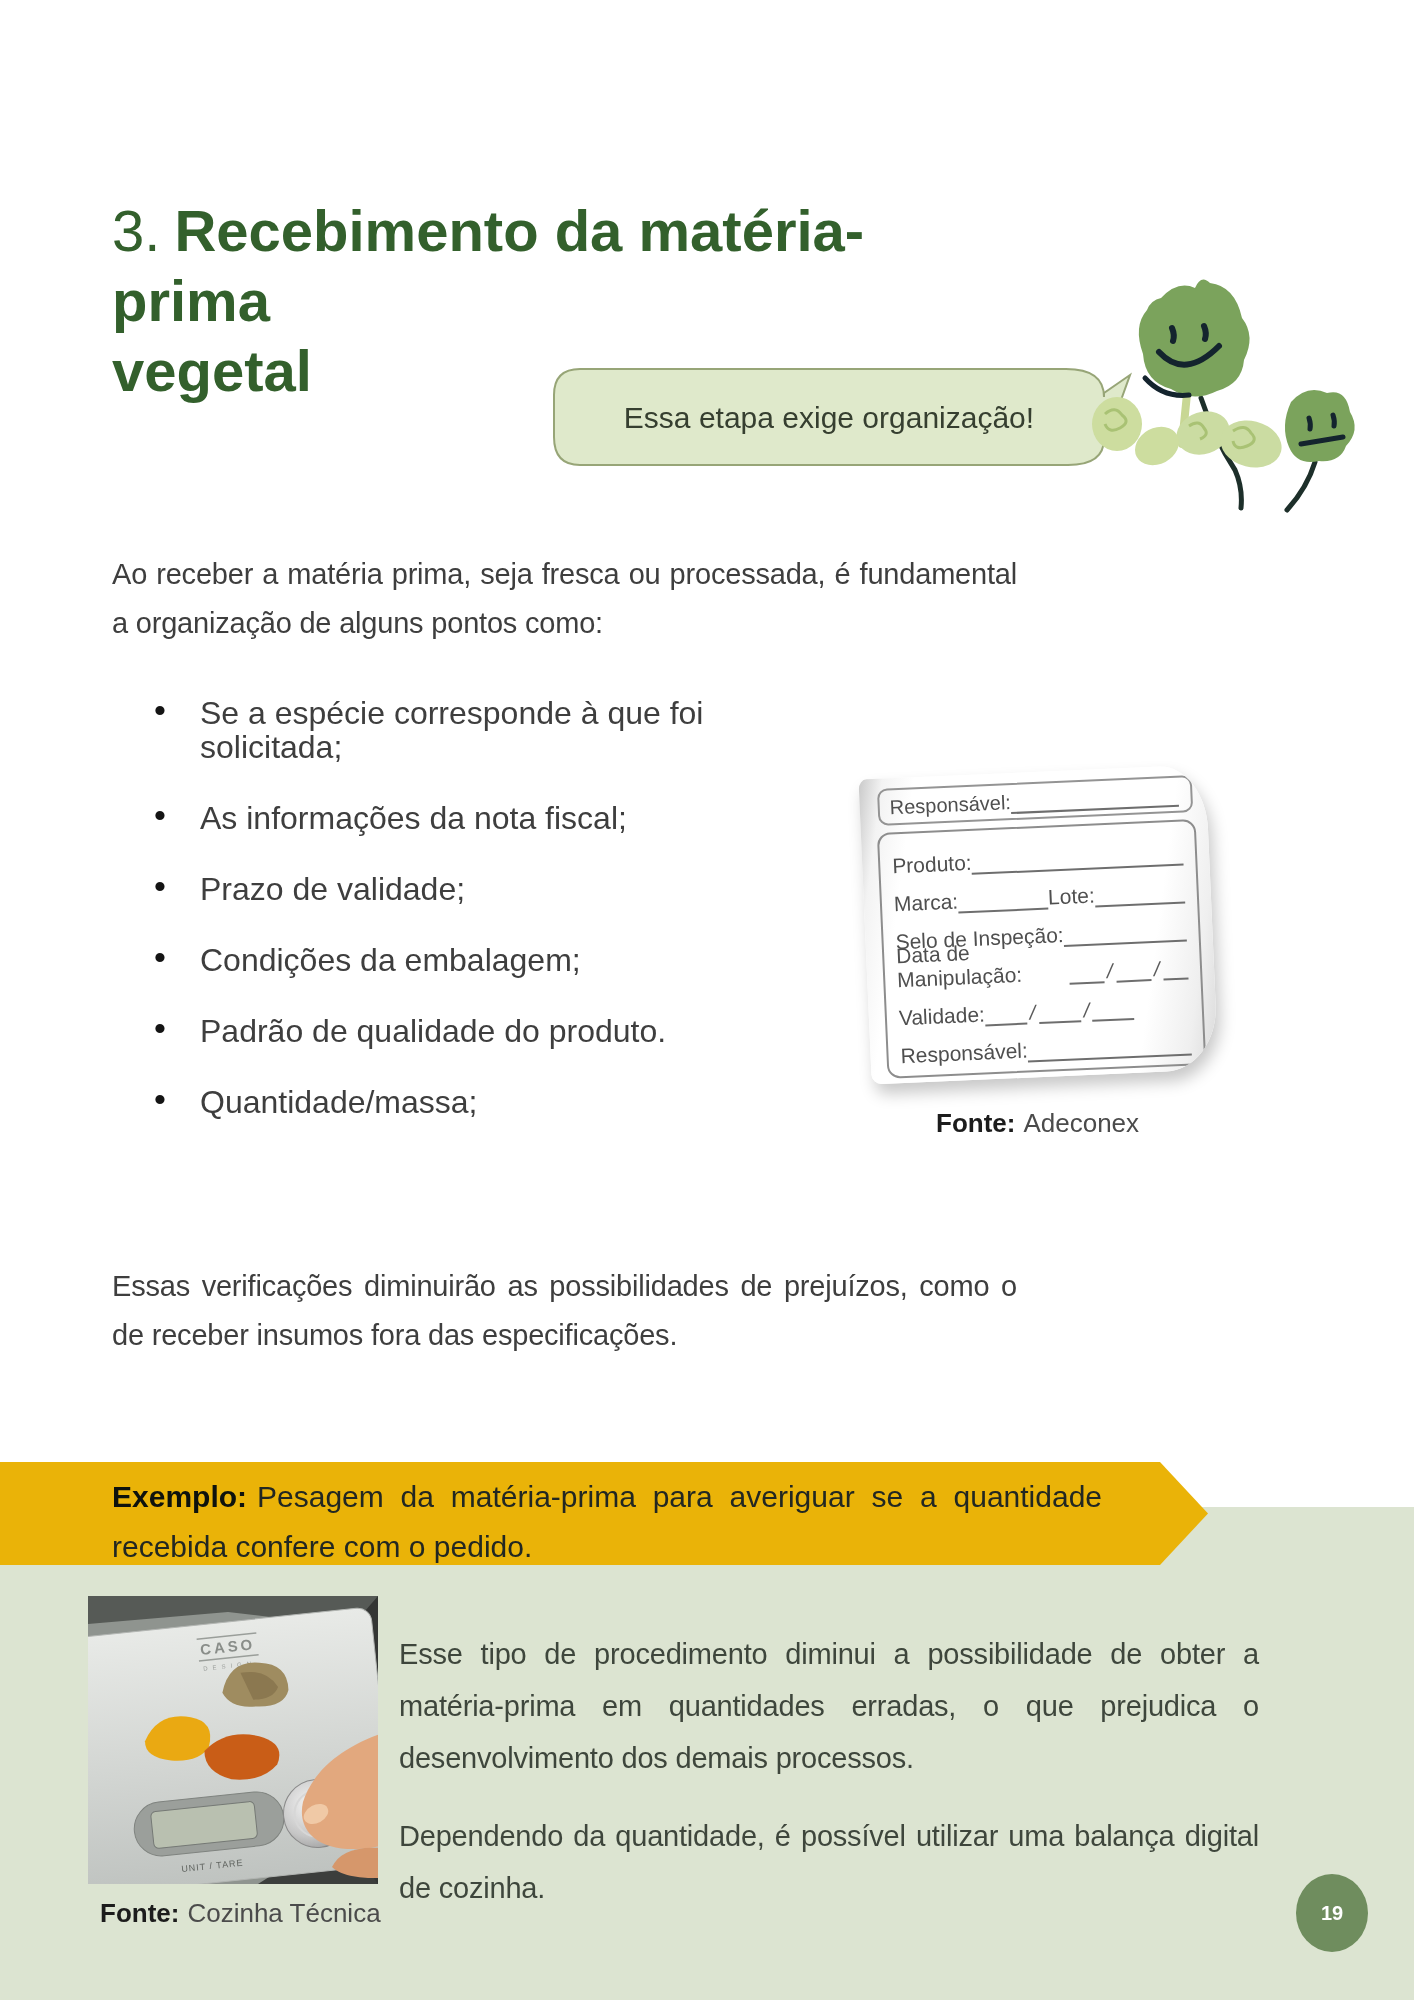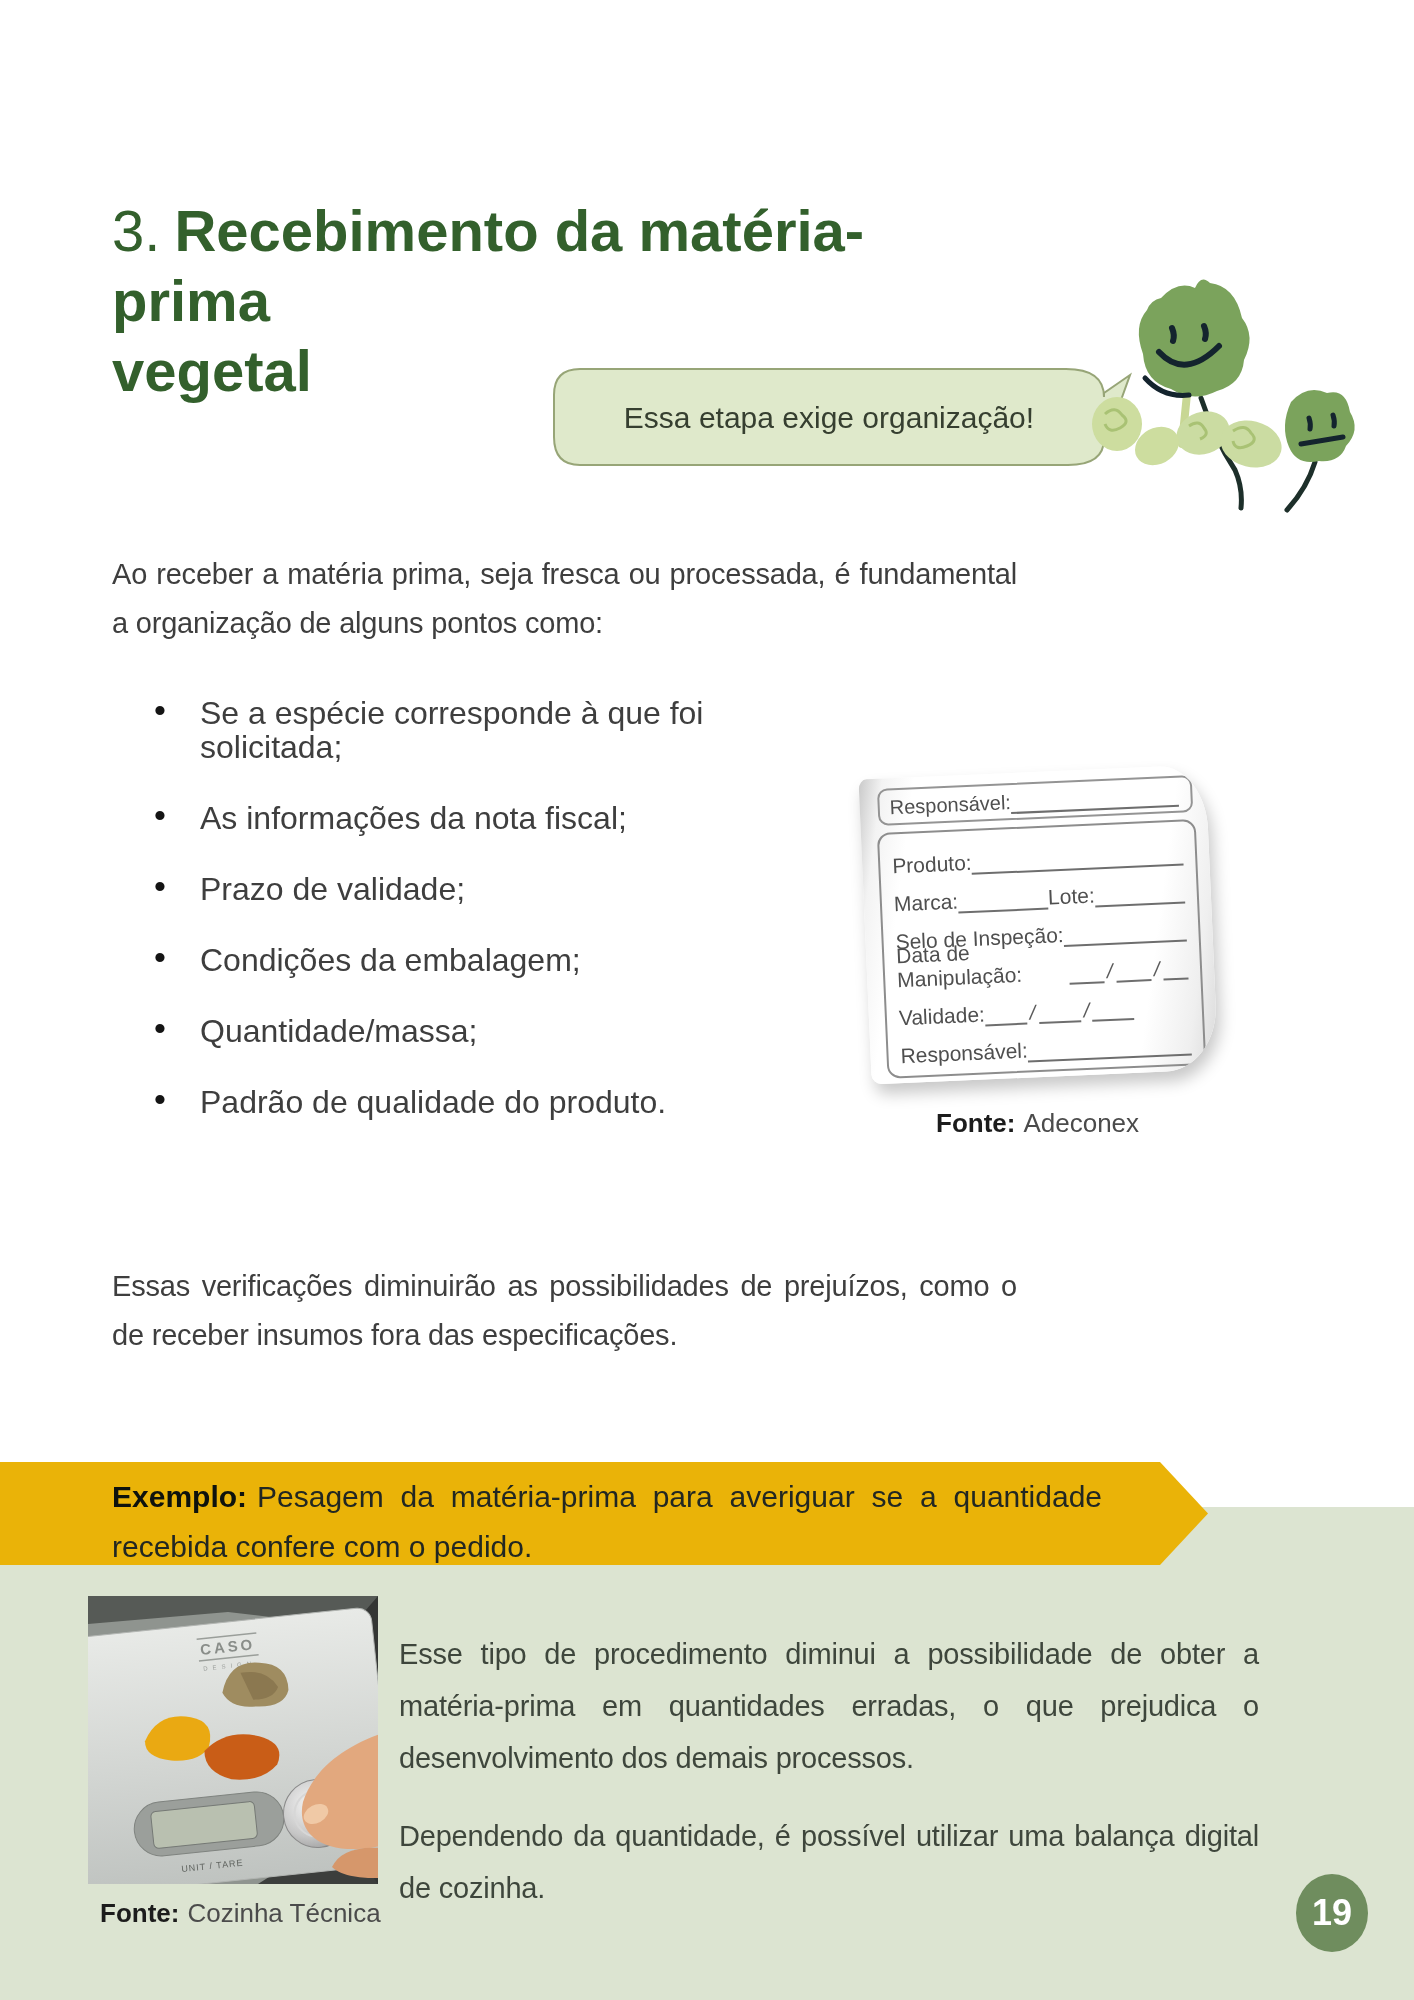--- a/index.html
+++ b/index.html
@@ -69,21 +69,21 @@
   .banner-text b { color:#0e120d; font-weight:700; margin-right:10px; }
   
   .scale-photo { position:absolute; left:88px; top:1596px; z-index:4; }
   .bottom-col { position:absolute; left:399px; top:1628px; width:860px; z-index:4;
                 color:#3e463c; font-size:29px; line-height:52px; text-align:justify;
                 letter-spacing:-0.2px; }
   .bottom-col p + p { margin-top:26px; }
   .page-circle { position:absolute; left:1296px; top:1874px; width:72px; height:78px;
                  border-radius:50%; background:#6f8d5e; z-index:5;
                  display:flex; align-items:center; justify-content:center;
-                 color:#ffffff; font-size:36px; font-weight:700; }
+                 color:#ffffff; font-size:20px; font-weight:700; }
 </style>
 </head>
 <body>
 
 <div class="page">
 
 
   <h1 class="title">
     <span class="num">3.</span><span class="bold">Recebimento da matéria-prima</span><br>
     <span class="bold">vegetal</span>
@@ -121,22 +121,22 @@
     <path d="M218,218 L260,211" fill="none" stroke="#14242e" stroke-width="5" stroke-linecap="round"></path>
   </svg>
 
   <p class="para p-intro">Ao receber a matéria prima, seja fresca ou processada, é fundamental a organização de alguns pontos como:</p>
 
   <ul class="checklist">
     <li>Se a espécie corresponde à que foi solicitada;</li>
     <li>As informações da nota fiscal;</li>
     <li>Prazo de validade;</li>
     <li>Condições da embalagem;</li>
+    <li>Padrão de qualidade do produto.</li>
     <li>Quantidade/massa;</li>
-    <li>Padrão de qualidade do produto.</li>
   </ul>
 
   <div class="label-card">
     <div class="lstrip top">
       <span>Responsável:</span>
         <span class="fline"></span>
     </div>
     <div class="lmain">
       <div class="lrow">
         <span>Produto:</span>

